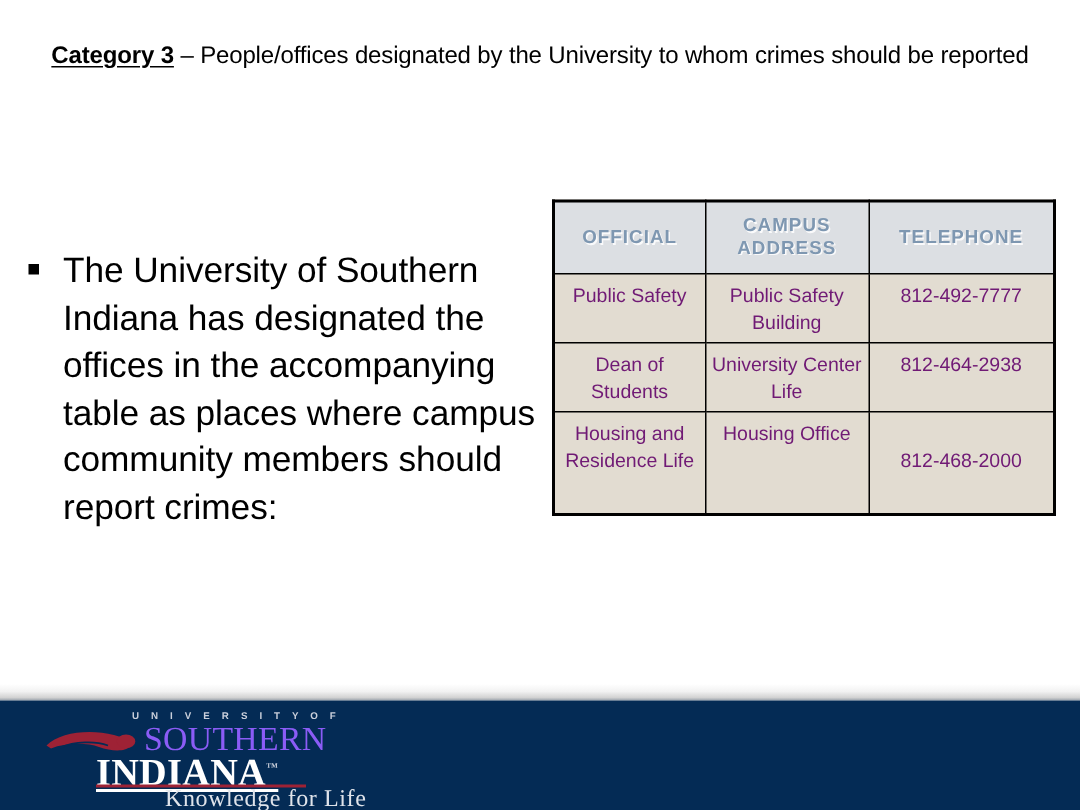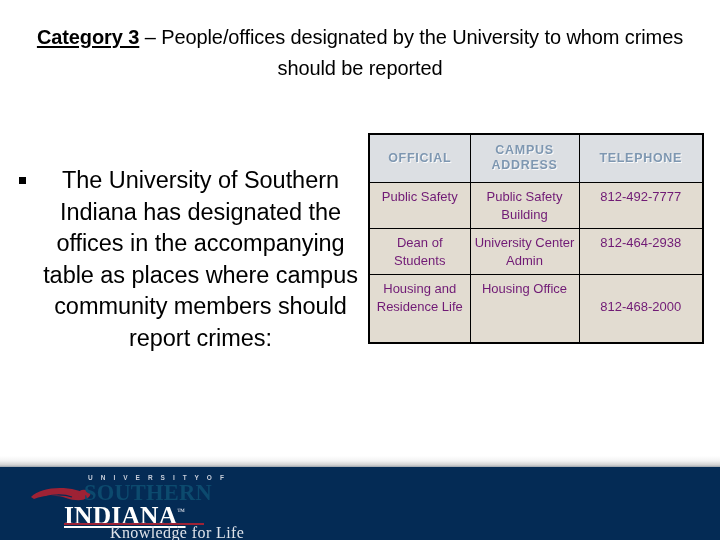--- a/index.html
+++ b/index.html
@@ -15,21 +15,21 @@
     position: relative;
   }
 
   
   #slide-title {
     position: absolute;
     left: 24px;
     top: 22px;
     width: 672px;
     text-align: center;
-    font-size: 20px;
+    font-size: 16px;
     line-height: 31px;
     color: #000000;
     font-weight: 400;
     letter-spacing: -0.1px;
   }
   #slide-title .emph {
     font-weight: 700;
     text-decoration: underline;
     text-underline-offset: 2px;
   }
@@ -37,21 +37,20 @@
   
   #bullet-block {
     position: absolute;
     left: 14px;
     top: 165px;
     width: 345px;
   }
   .bullet-row {
     display: flex;
     align-items: flex-start;
-    text-align: center;
   }
   .bullet-marker {
     flex: 0 0 auto;
     width: 28px;
     font-size: 16px;
     line-height: 31.5px;
     color: #000;
     text-align: left;
     padding-left: 5px;
     box-sizing: border-box;
@@ -153,26 +152,26 @@
     left: 58px;
     top: 0px;
     font-size: 6.5px;
     letter-spacing: 3.1px;
     color: #c9cfdb;
     font-weight: 700;
     white-space: nowrap;
   }
   .logo-southern {
     position: absolute;
-    left: 54px;
+    left: 66px;
     top: 7px;
     font-size: 22.5px;
     font-family: "Liberation Serif", serif;
-    font-weight: 700;
-    color: #0c4a6e;
+    font-weight: 400;
+    color: #8b5cf6;
     letter-spacing: 0.2px;
     line-height: 24px;
     white-space: nowrap;
   }
   .logo-indiana {
     position: absolute;
     left: 34px;
     top: 25px;
     font-size: 25.5px;
     font-family: "Liberation Serif", serif;
@@ -242,21 +241,21 @@
     </tr>
   </thead>
   <tbody>
     <tr class="r1">
       <td>Public Safety</td>
       <td>Public Safety Building</td>
       <td>812-492-7777</td>
     </tr>
     <tr class="r2">
       <td>Dean of Students</td>
-      <td>University Center Admin</td>
+      <td>University Center Life</td>
       <td>812-464-2938</td>
     </tr>
     <tr class="r4">
       <td>Housing and Residence Life</td>
       <td>Housing Office</td>
       <td class="cell-lines">
         <div class="cell-gap"></div>
         <div>812-468-2000</div>
       </td>
     </tr>

